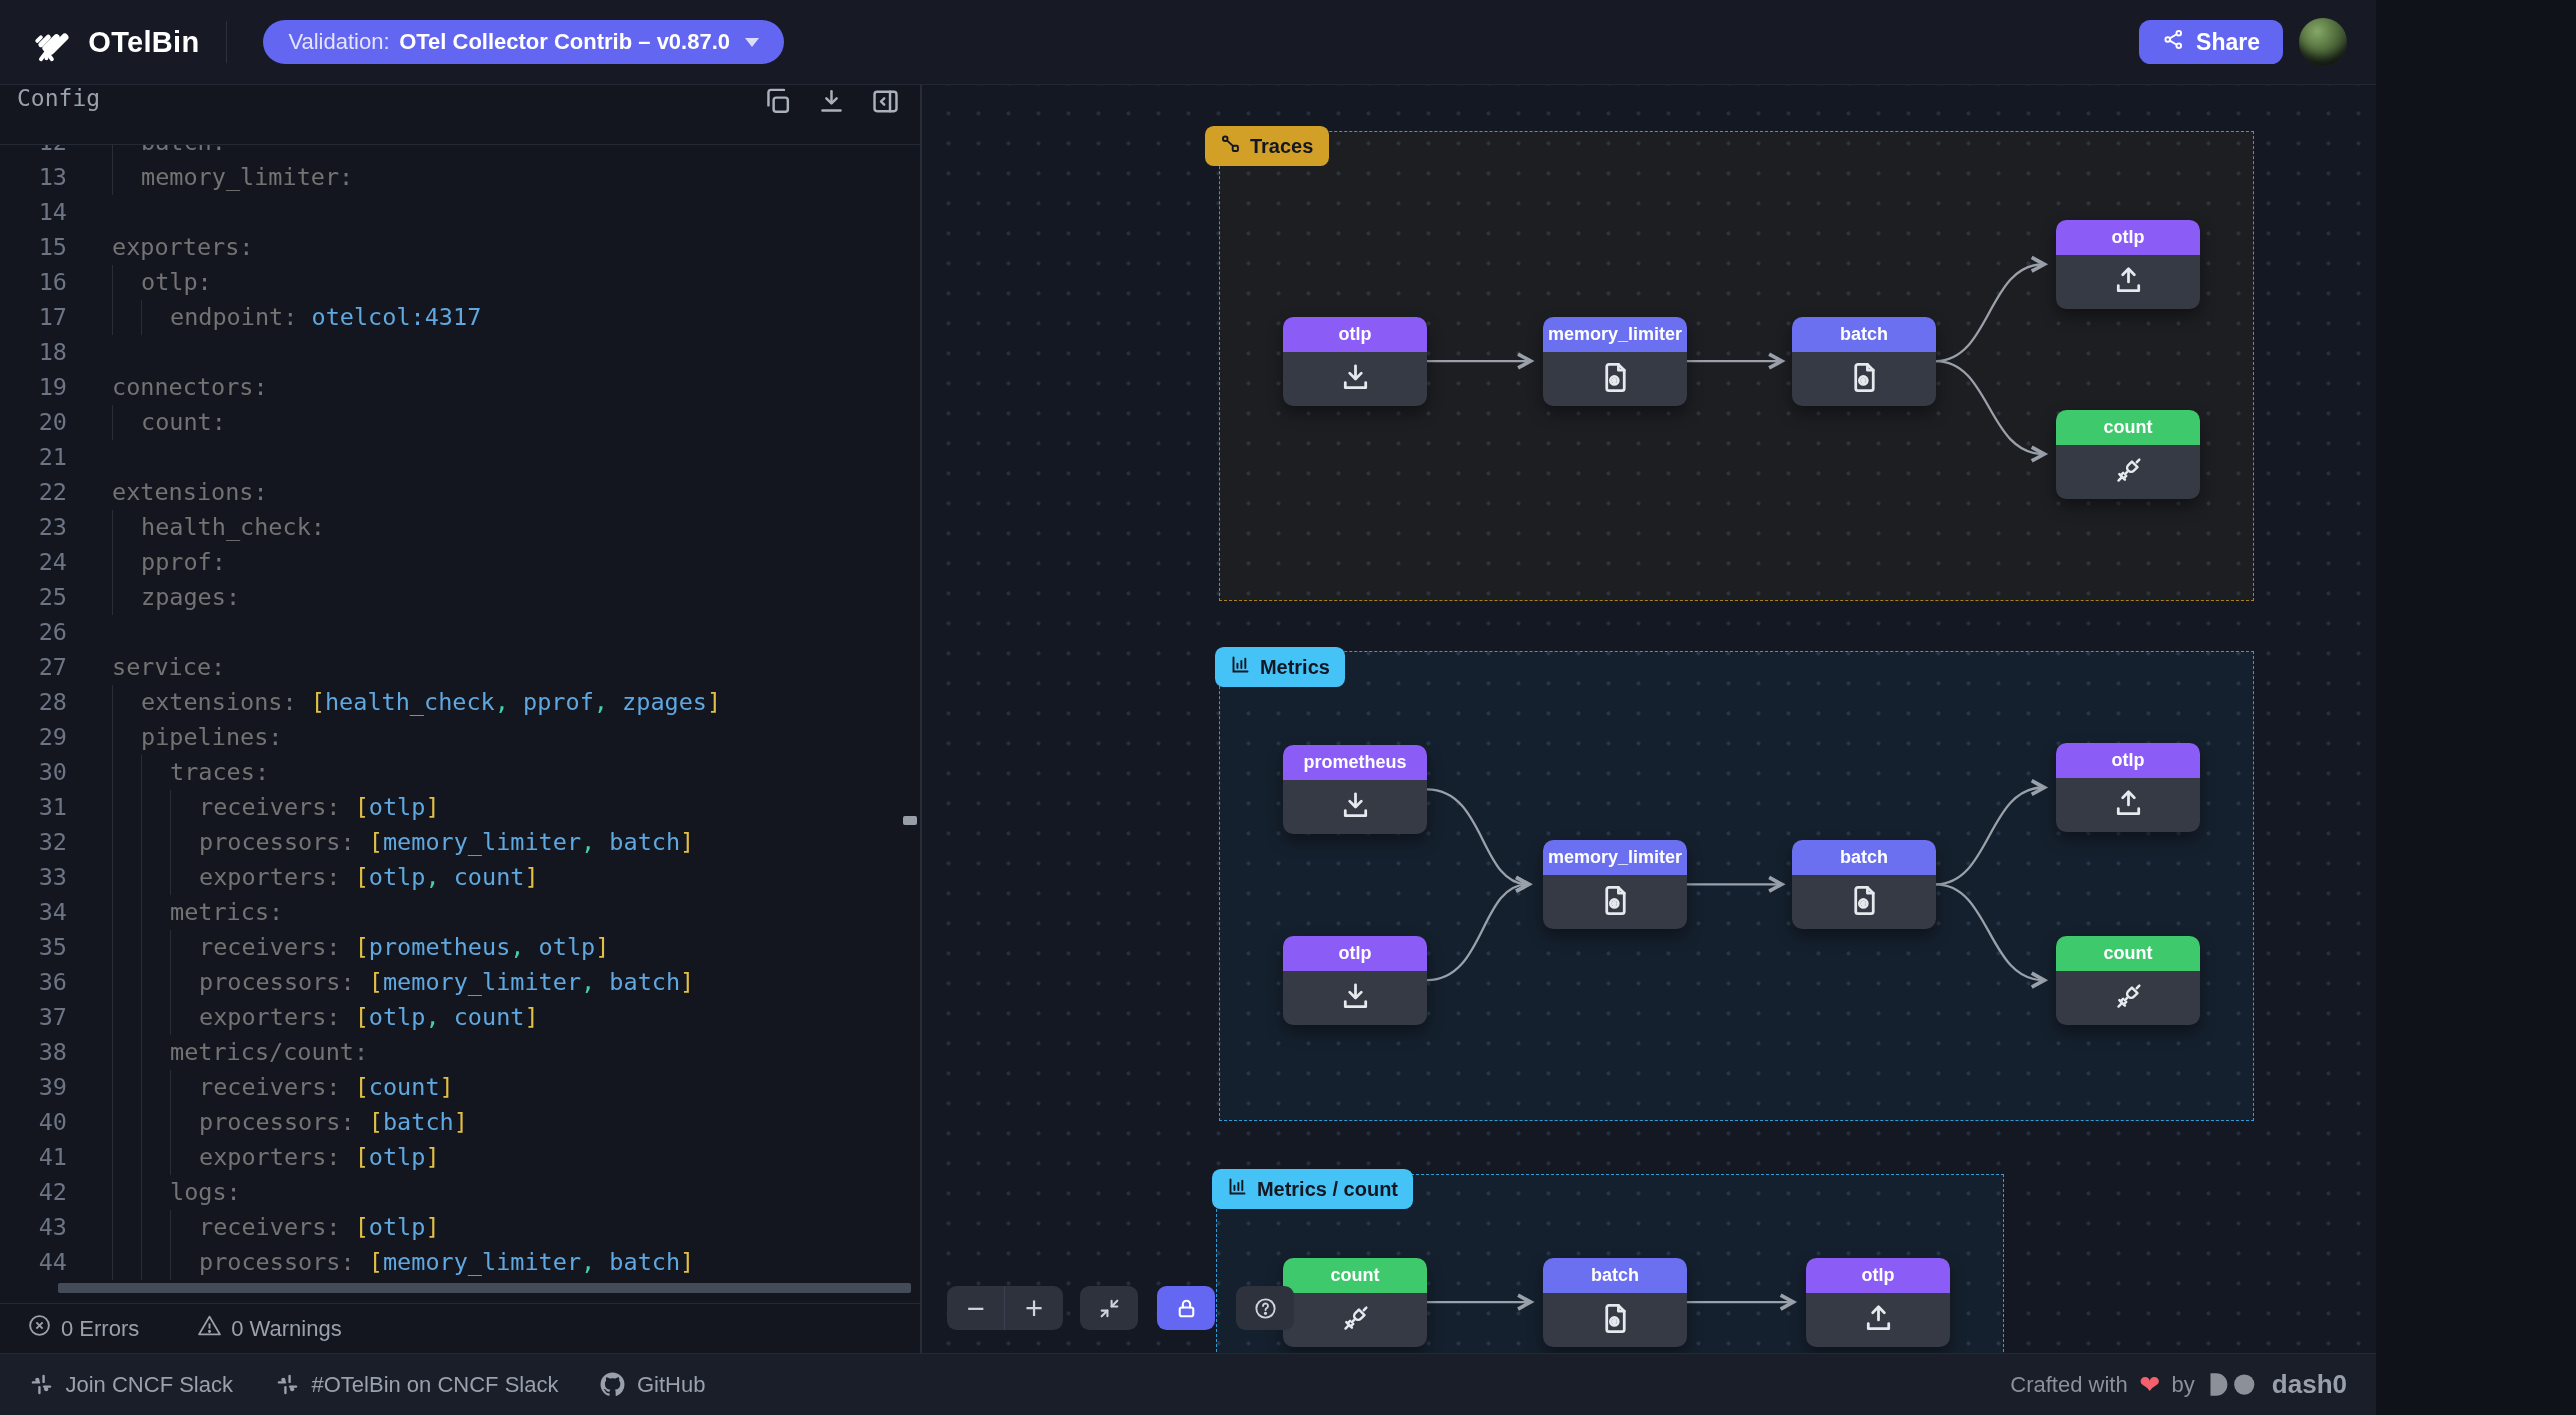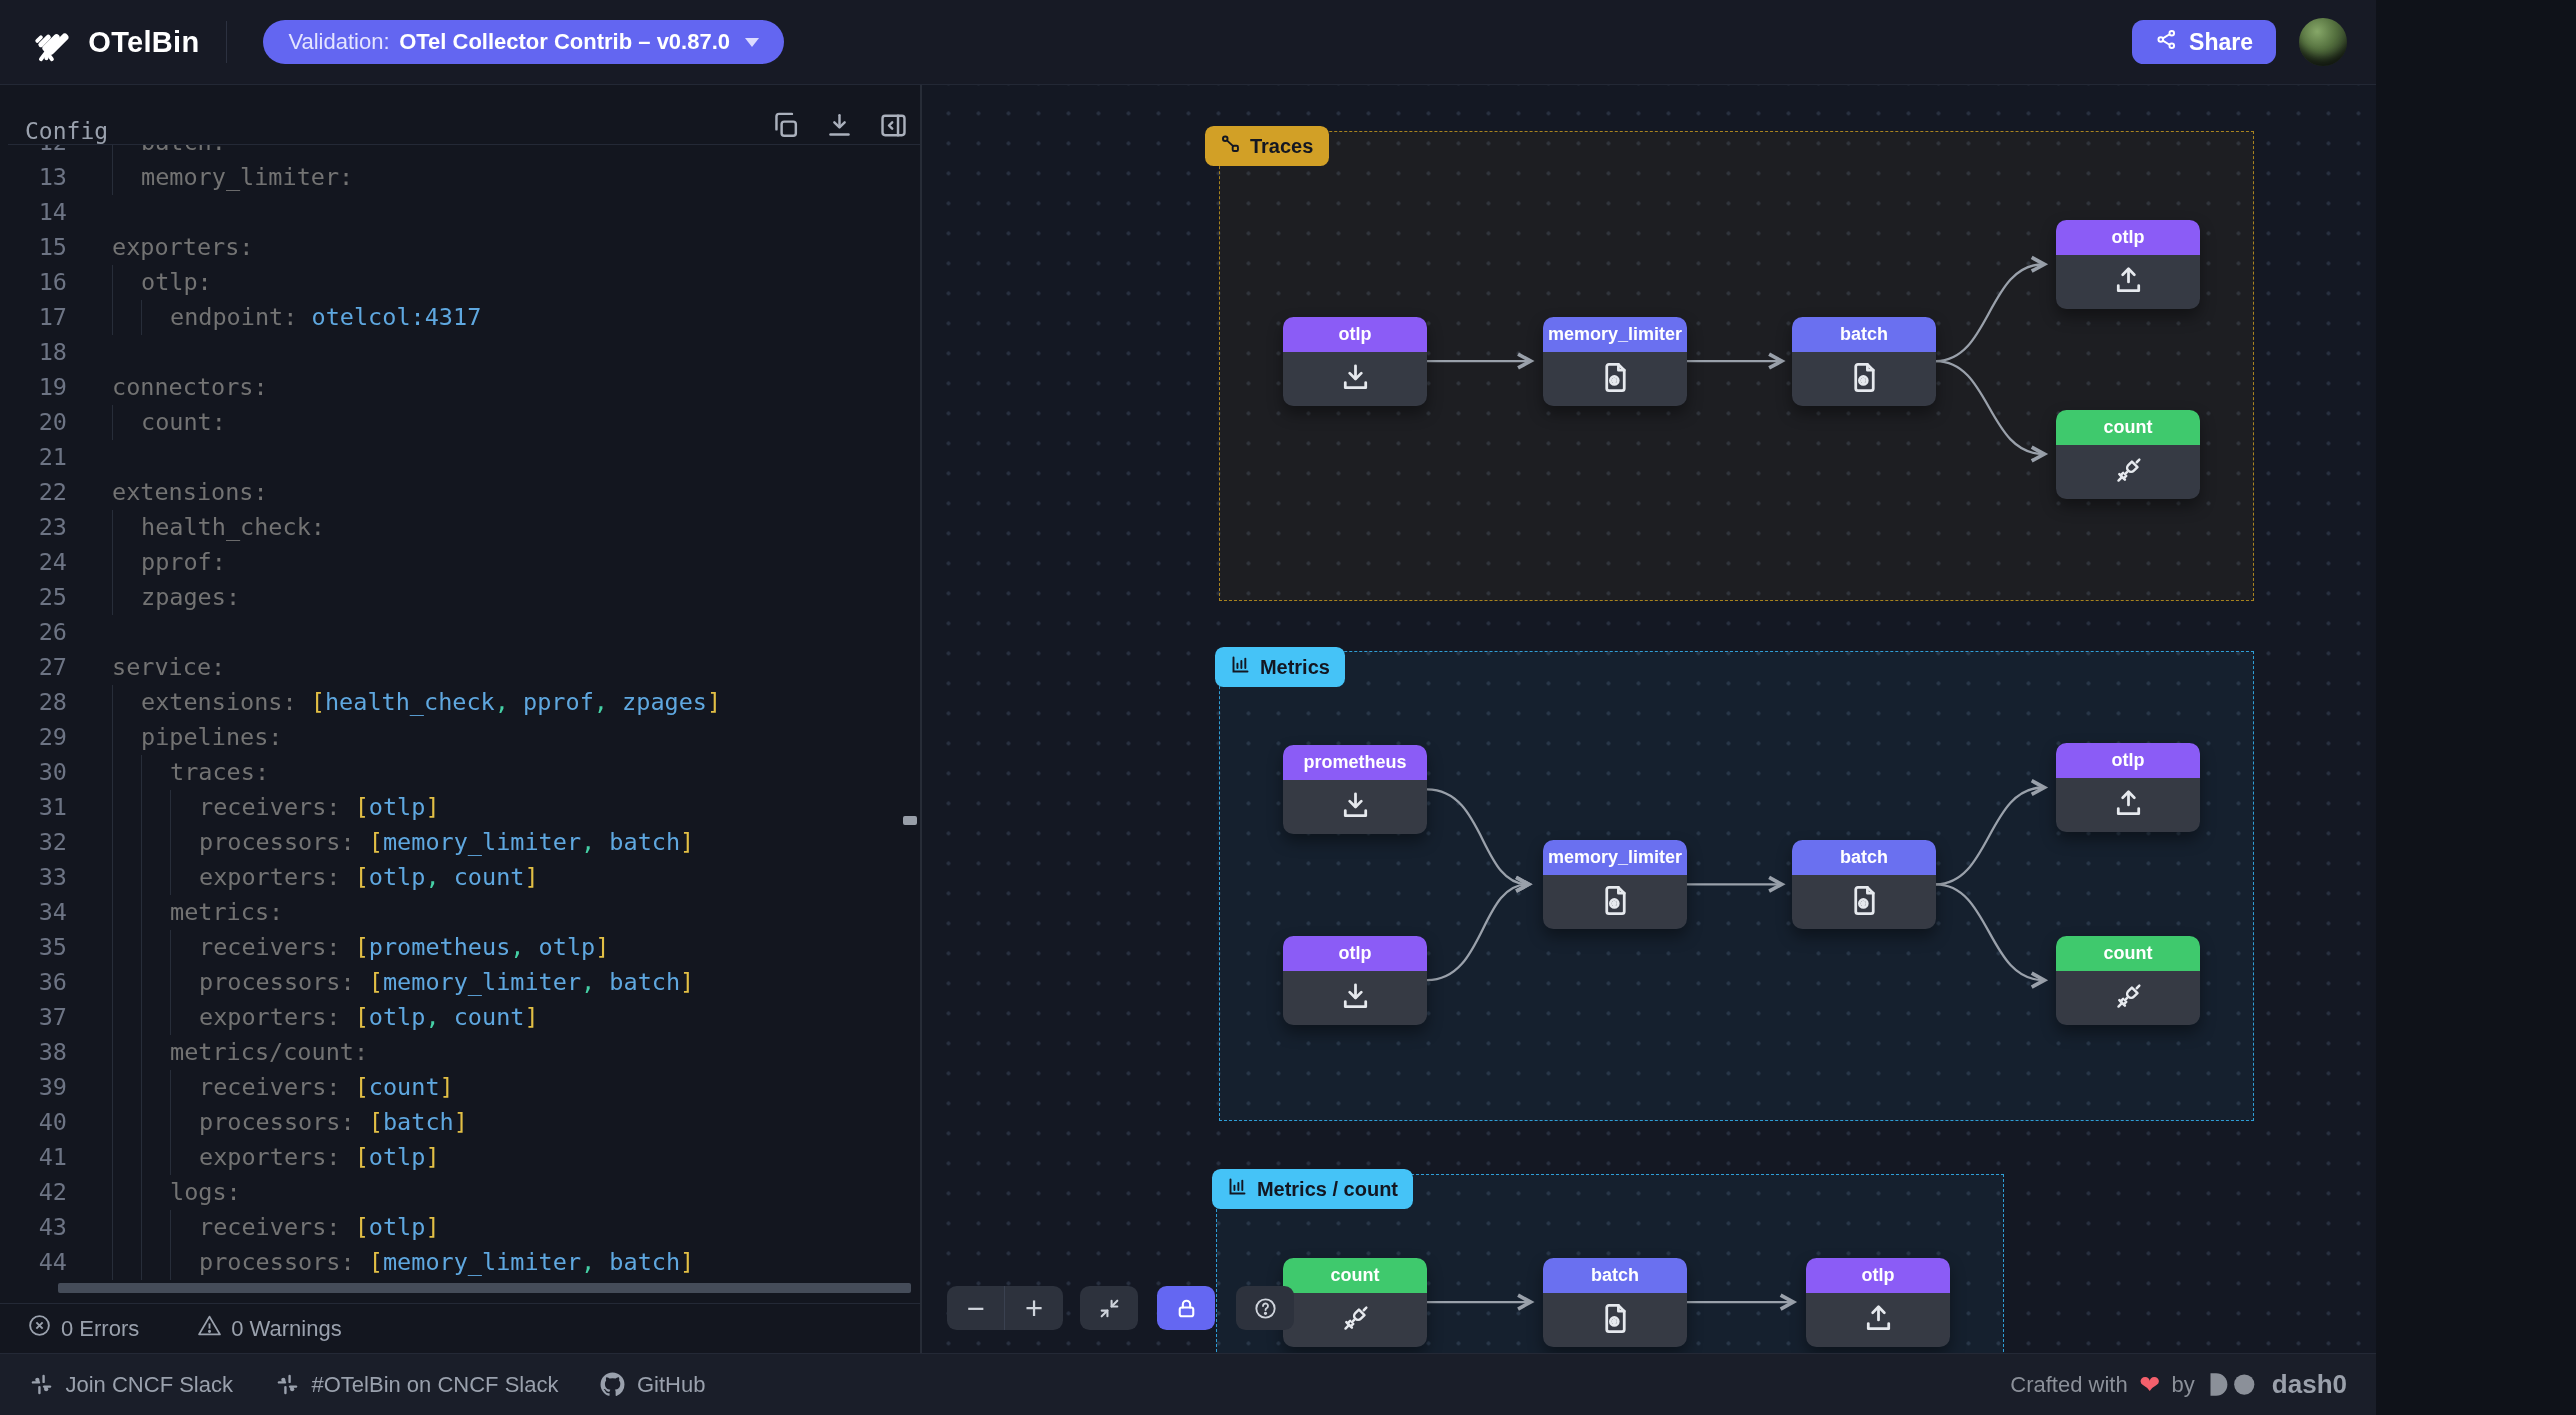--- a/index.html
+++ b/index.html
@@ -11,31 +11,31 @@
           border-bottom:1.9px solid #232835;display:flex;align-items:center;box-sizing:border-box;padding:0 29px;}
   .brand{display:flex;align-items:center;gap:15.3px;}
   .brand-name{font-size:29px;font-weight:bold;color:#fff;letter-spacing:0.3px;}
   .topbar-divider{width:1px;height:42px;background:#2c3140;margin:0 36px 0 27px;}
   .pill{display:flex;align-items:center;background:#6366f1;border:none;cursor:pointer;color:#fff;}
   .validation{height:44px;border-radius:22px;padding:0 25px;gap:9.6px;font-size:22px;}
   .validation .vlabel{color:#e4e4ff;font-weight:400;}
   .validation .vvalue{font-weight:bold;}
   .caret{width:0;height:0;border-left:7.7px solid transparent;border-right:7.7px solid transparent;
          border-top:9.6px solid #dcdcff;margin-left:5.8px;}
-  .top-right{margin-left:auto;display:flex;align-items:center;gap:23px;}
+  .top-right{margin-left:auto;display:flex;align-items:center;gap:16px;}
   .share-btn{height:44px;border-radius:11.5px;padding:0 23px;gap:11.5px;font-size:23px;font-weight:bold;}
   .avatar{width:48px;height:48px;border-radius:50%;
           background:radial-gradient(circle at 38% 28%,#86a768 0%,#55713f 40%,#2c3a24 75%,#1d2419 100%);
           box-shadow:inset 0 -13.4px 9.6px -5.7px rgba(10,12,10,.75);}
 
   
   .editor-panel{position:absolute;left:0;top:85px;width:920px;height:1268px;background:#13161f;}
   .panel-divider{position:absolute;left:920px;top:85px;height:1268px;width:1.9px;background:#272c37;}
   .editor-header{position:absolute;left:0;top:0;width:100%;height:60px;box-sizing:border-box;
-                 border-bottom:1.9px solid #242936;display:flex;align-items:flex-end;padding:0 17px;margin-left:8px;}
+                 border-bottom:1.9px solid #242936;display:flex;align-items:flex-start;padding:0 17px;}
   .editor-title{font-family:"DejaVu Sans Mono",monospace;font-size:23px;color:#9aa1ad;}
   .editor-actions{margin-left:auto;display:flex;align-items:center;gap:19px;}
   .icon-btn{width:35px;height:35px;background:none;border:none;padding:0;cursor:pointer;color:#aab0bc;}
   .icon-btn svg{width:31px;height:31px;}
 
   .code-area{position:absolute;left:0;top:60px;right:0;bottom:50px;overflow:hidden;}
   .code-scroll{margin-top:-20px;}
   .row{display:flex;height:35px;line-height:35px;font-family:"DejaVu Sans Mono",monospace;font-size:23.5px;white-space:pre;}
   .ln{width:67px;text-align:right;color:#6d7484;flex:none;user-select:none;}
   .codeline{padding-left:45px;display:flex;}

